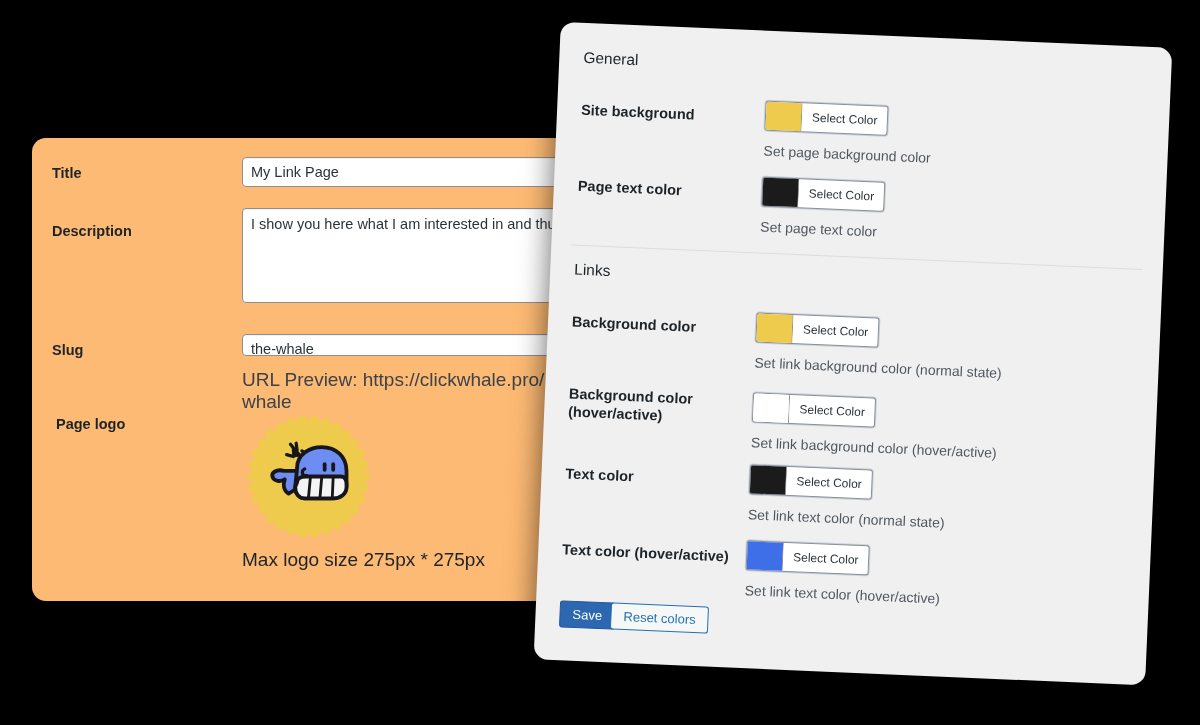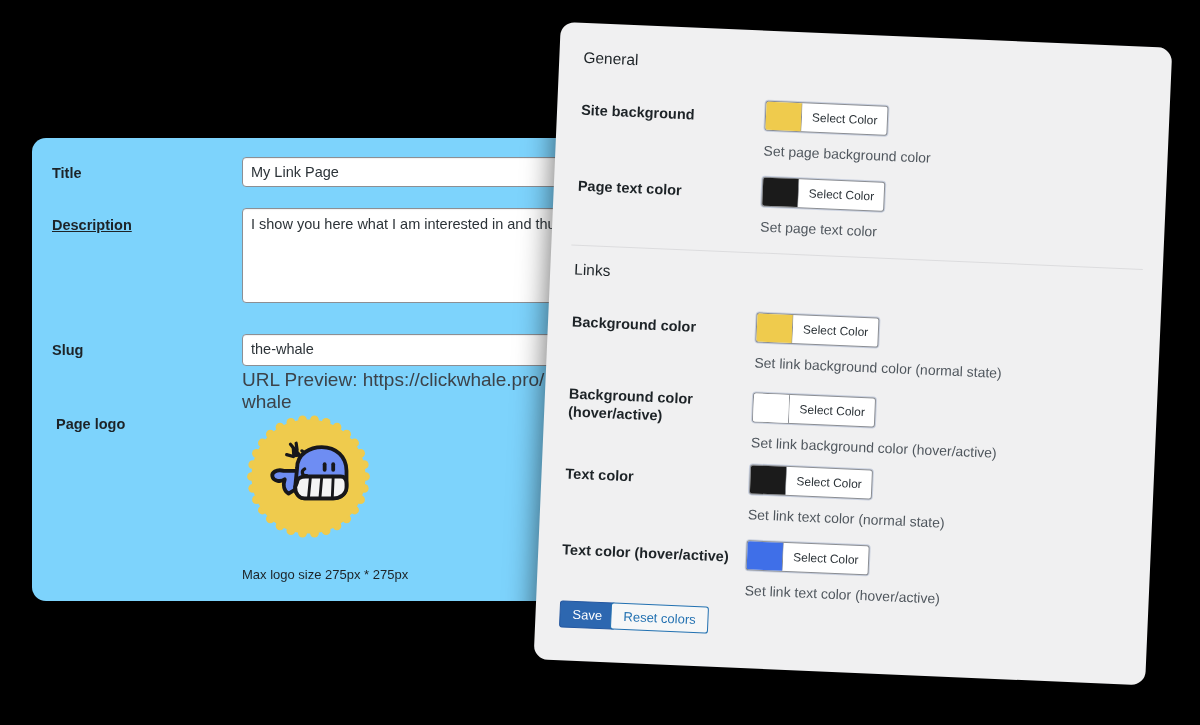--- a/index.html
+++ b/index.html
@@ -40,32 +40,32 @@
     color: #2c3338;
     padding: 6px 8px;
     box-shadow: 0 1px 1px rgba(0,0,0,0.06) inset;
   }
   #title-label { position:absolute; left: 20px; top: 26px; }
   #title-input {
     position: absolute; left: 210px; top: 19px;
     width: 400px; height: 30px;
     line-height: 17px;
   }
-  #desc-label { position:absolute; left: 20px; top: 78px; text-decoration: underline; }
+  #desc-label { position:absolute; left: 20px; top: 84px; }
   #desc-input {
     position: absolute; left: 210px; top: 70px;
     width: 400px; height: 95px;
     line-height: 18px;
     white-space: nowrap;
     overflow: hidden;
   }
   #slug-label { position:absolute; left: 20px; top: 203px; }
   #slug-input {
     position: absolute; left: 210px; top: 196px;
-    width: 400px; height: 32px;
+    width: 400px; height: 22px;
     line-height: 17px;
   }
   #url-preview {
     position: absolute; left: 210px; top: 231px;
     font-size: 19px; color: #3c434a;
   }
   #logo-label { position:absolute; left: 24px; top: 277px; }
   #logo-area {
     position: absolute; left: 210px; top: 272px;
     width: 300px;
@@ -76,22 +76,22 @@
   }
   #remove-image {
     display: block;
     margin-top: 6px;
     font-size: 13.5px;
     color: #2271b1;
     text-decoration: underline;
     cursor: pointer;
   }
   #logo-note {
-    margin-top: 24px;
-    font-size: 13px;
+    margin-top: 6px;
+    font-size: 19px;
     color: #1d2327;
   }
 
   
   #right-panel-wrap {
     position: absolute;
     left: 545px; top: 22px;
     width: 625px; height: 650px;
     transform: rotate(2.45deg);
     transform-origin: 20px 20px;
@@ -176,21 +176,21 @@
     padding: 5px 12px;
     cursor: pointer;
     font-family: "Liberation Sans", sans-serif;
   }
 </style>
 </head>
 <body>
 
 <div id="stage">
 
-  <div id="left-panel" style="background: #7dd3fc;">
+  <div id="left-panel" style="background: #fdba74;">
 
     <div id="title-label" class="lp-label">Title</div>
     <div id="title-input" class="lp-field">My Link Page</div>
 
     <div id="desc-label" class="lp-label">Description</div>
     <div id="desc-input" class="lp-field">I show you here what I am interested in and thus enable</div>
 
     <div id="slug-label" class="lp-label">Slug</div>
     <div id="slug-input" class="lp-field">the-whale</div>
     <div id="url-preview">URL Preview: https://clickwhale.pro/ the-whale</div>

